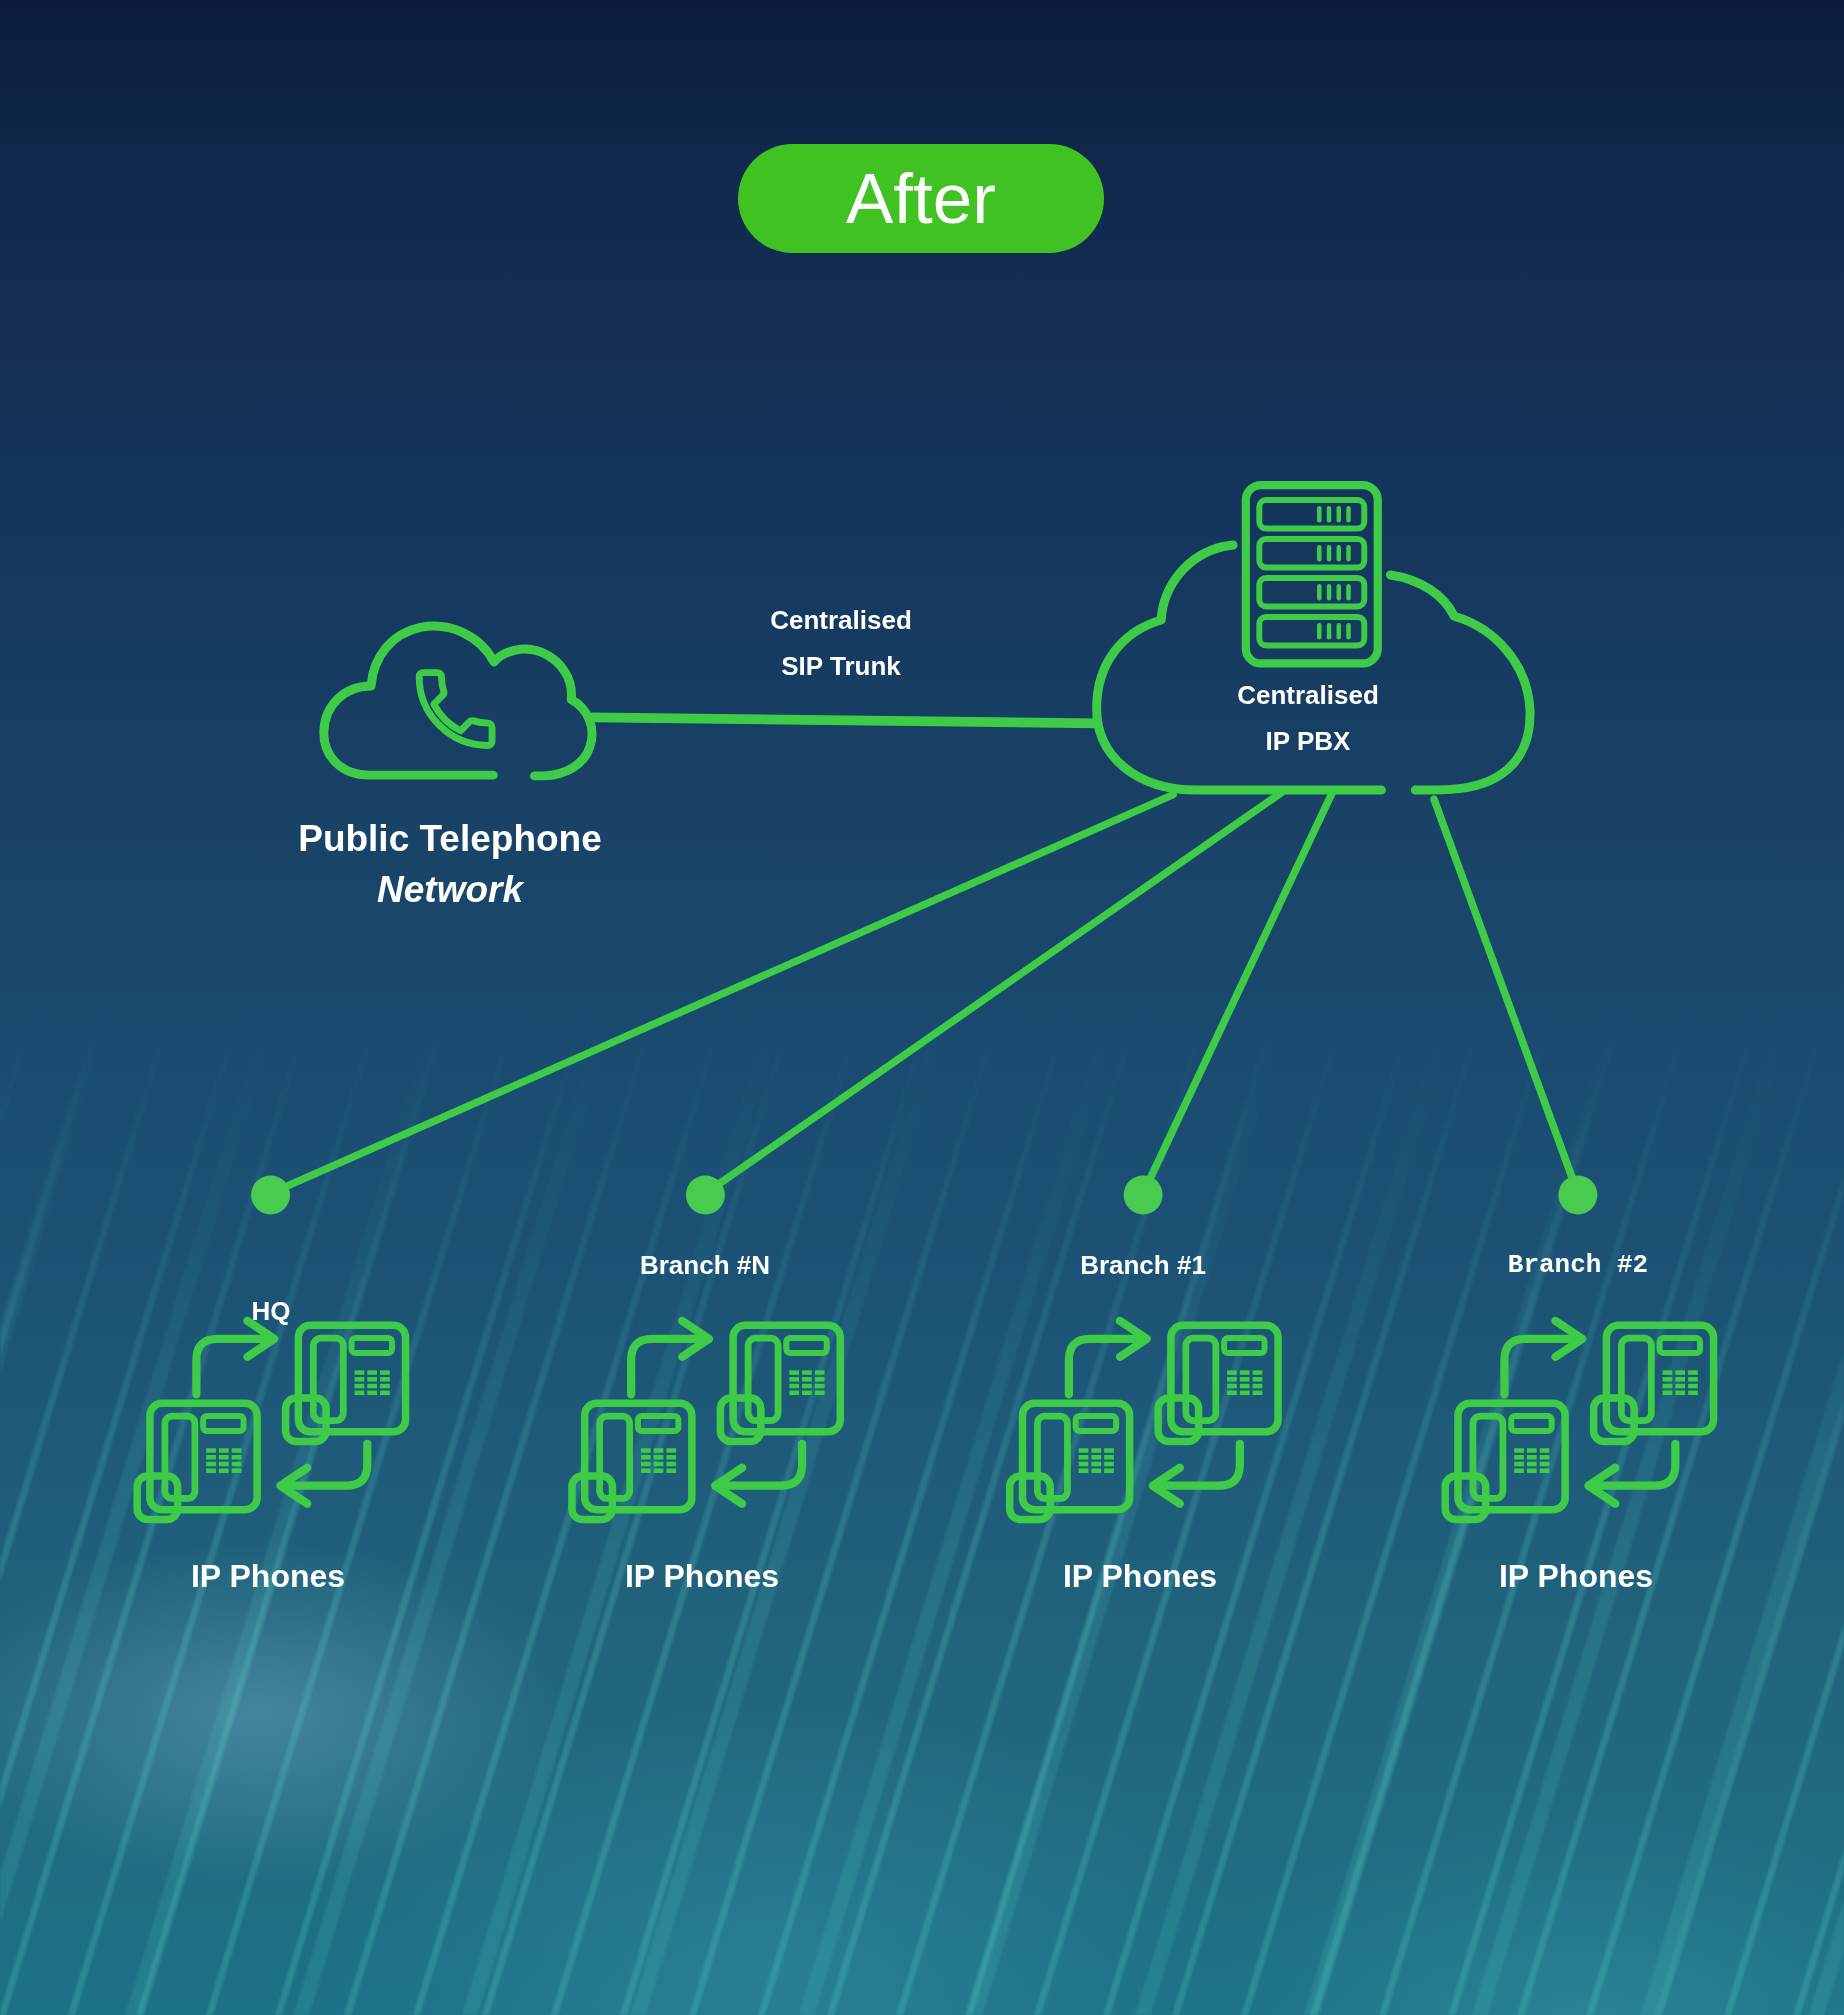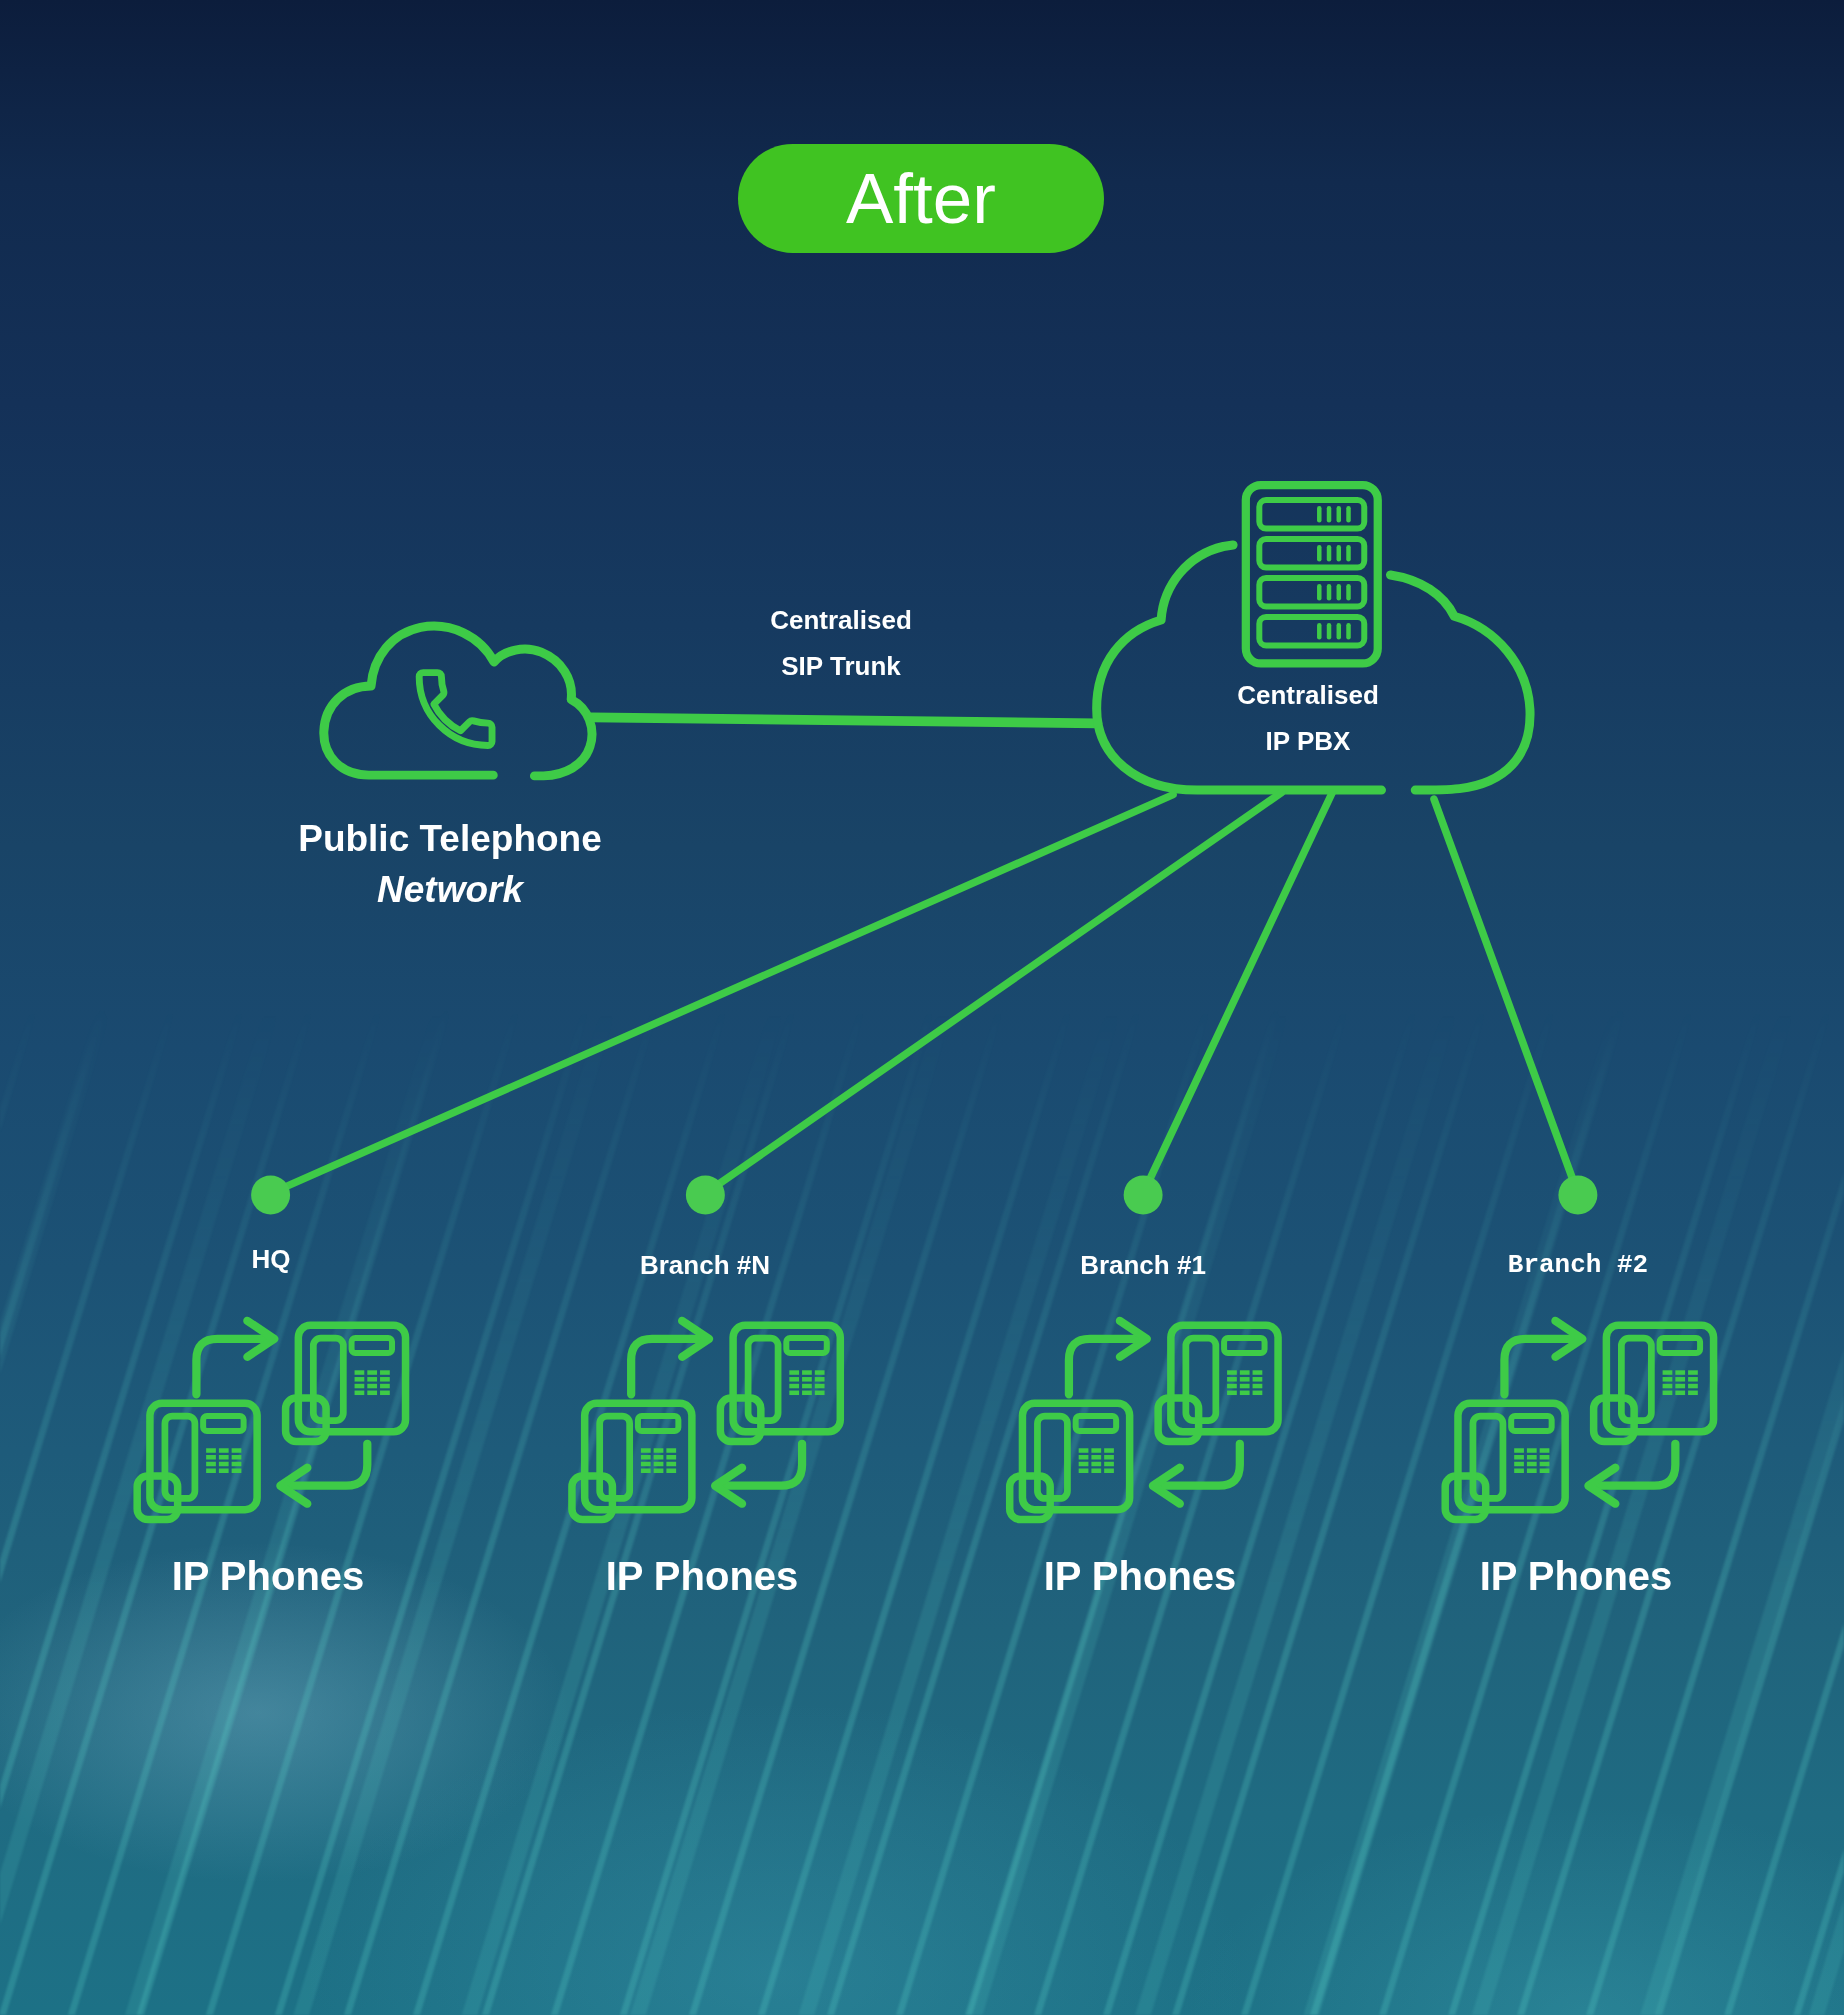--- a/index.html
+++ b/index.html
@@ -22,21 +22,21 @@
       repeating-linear-gradient(107deg, transparent 0 91px, rgba(98,224,210,.13) 93px 106px, transparent 108px 161px);
     -webkit-mask-image:linear-gradient(180deg,transparent 0,#000 58%);
     mask-image:linear-gradient(180deg,transparent 0,#000 58%);
     filter:blur(1.1px);}
   .badge{position:absolute;left:738px;top:144px;width:366px;height:109px;
     background:var(--green-badge);border-radius:55px;
     display:flex;align-items:center;justify-content:center;}
   .badge-text{color:var(--text-white);font-size:71px;font-weight:400;}
   .lbl{position:absolute;transform:translate(-50%,-50%);color:var(--text-white);
     font-weight:700;white-space:nowrap;text-align:center;}
-  .f50{font-size:37px;margin-top:20px;} .f52{font-size:26px;} .f54{font-size:40px;text-align:right;}
+  .f50{font-size:37px;margin-top:20px;} .f52{font-size:26px;} .f54{font-size:32px;text-align:right;}
   svg.art{position:absolute;left:0;top:0;}
   .gs{fill:none;stroke:var(--green-line);stroke-linecap:round;stroke-linejoin:round;}
   .gf{fill:var(--green-line);stroke:none;}
   .dot{fill:var(--green-dot);stroke:none;}
 </style>
 </head>
 <body>
 
 <div class="glow"></div>
 <div class="streaks"></div>
@@ -147,21 +147,21 @@
 
 <div class="lbl f52" style="left:841px;top:620px;">Centralised</div>
 <div class="lbl f52" style="left:841px;top:666px;">SIP Trunk</div>
 
 <div class="lbl f50" style="left:450px;top:819px;">Public Telephone</div>
 <div class="lbl f50" style="left:450px;top:870px;font-style:italic;">Network</div>
 
 <div class="lbl f52" style="left:1308px;top:695px;">Centralised</div>
 <div class="lbl f52" style="left:1308px;top:741px;">IP PBX</div>
 
-<div class="lbl f52" style="left:271px;top:1259px;">HQ</div>
+<div class="lbl f52" style="left:271px;top:1311px;">HQ</div>
 <div class="lbl f52" style="left:705px;top:1265px;">Branch #N</div>
 <div class="lbl f52" style="left:1143px;top:1265px;">Branch #1</div>
 <div class="lbl f52" style="left:1578px;top:1265px;font-family:Liberation Mono, monospace;">Branch #2</div>
 
 <div class="lbl f54" style="left:268px;top:1576px;">IP Phones</div>
 <div class="lbl f54" style="left:702px;top:1576px;">IP Phones</div>
 <div class="lbl f54" style="left:1140px;top:1576px;">IP Phones</div>
 <div class="lbl f54" style="left:1576px;top:1576px;">IP Phones</div>
 
 

